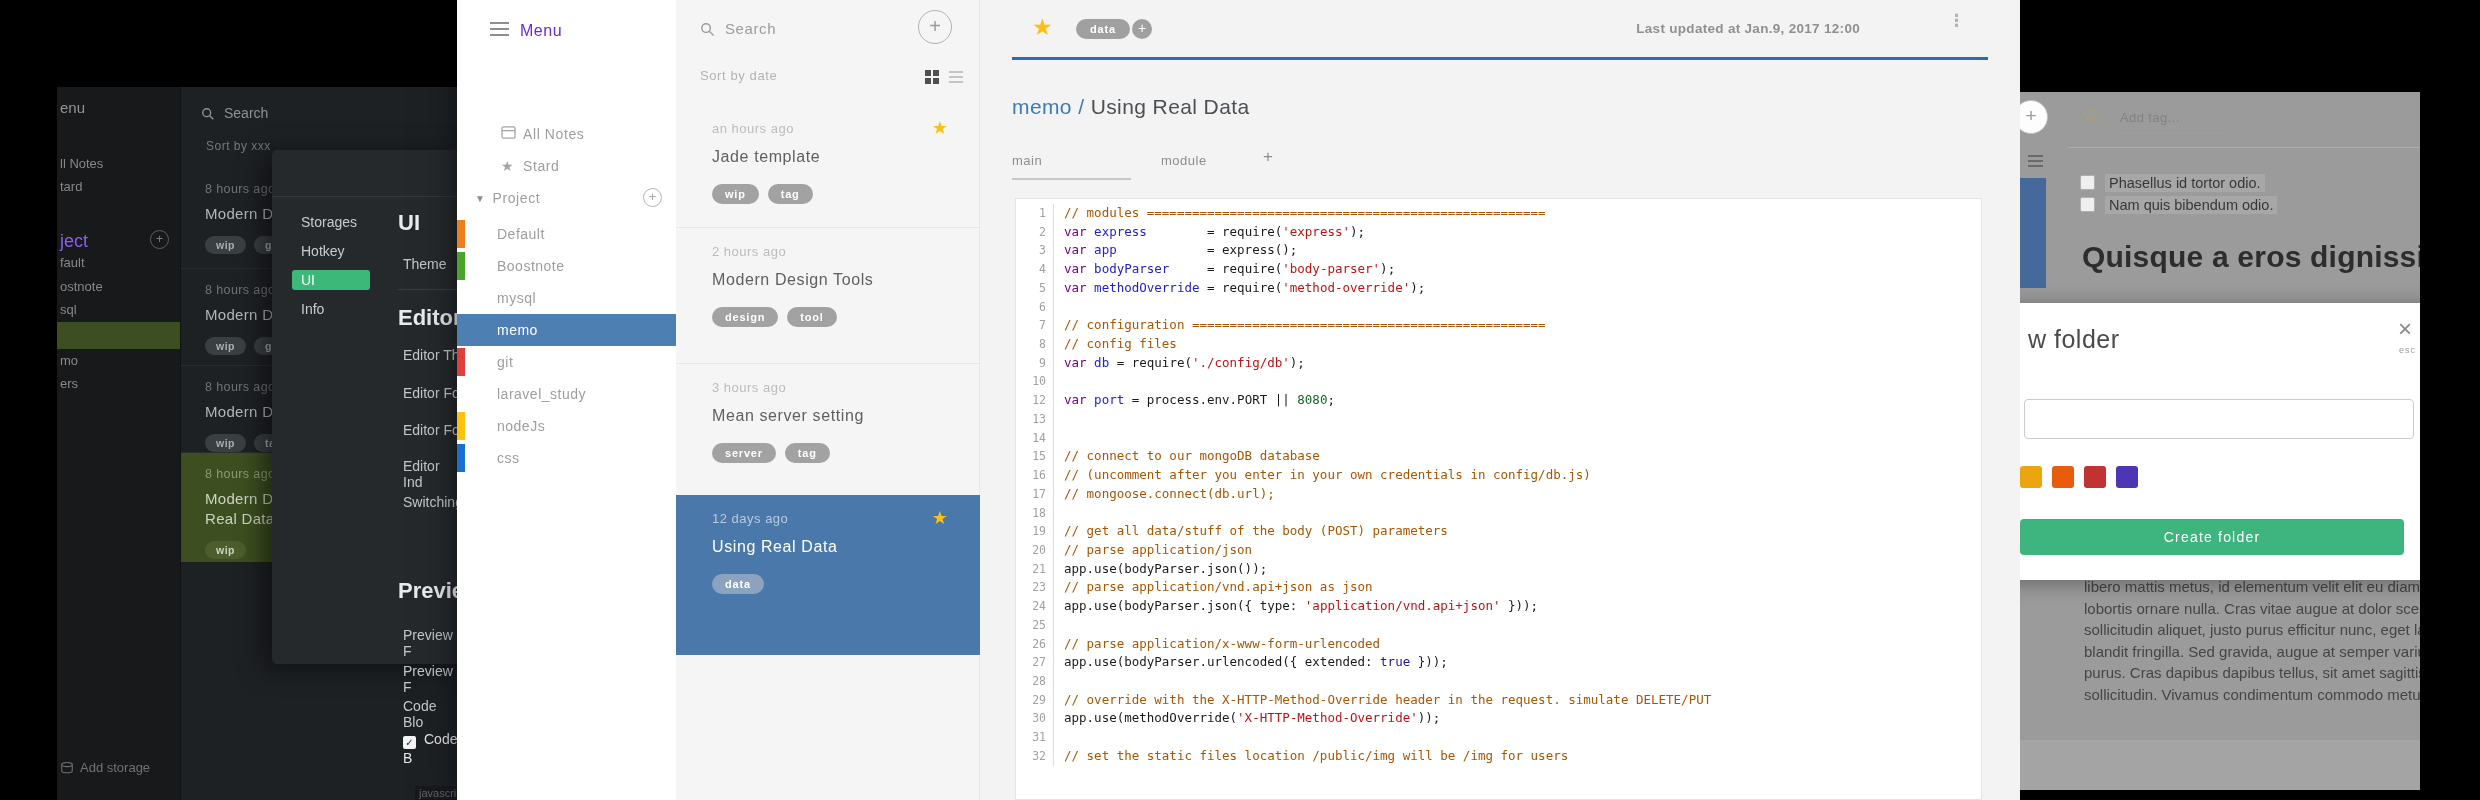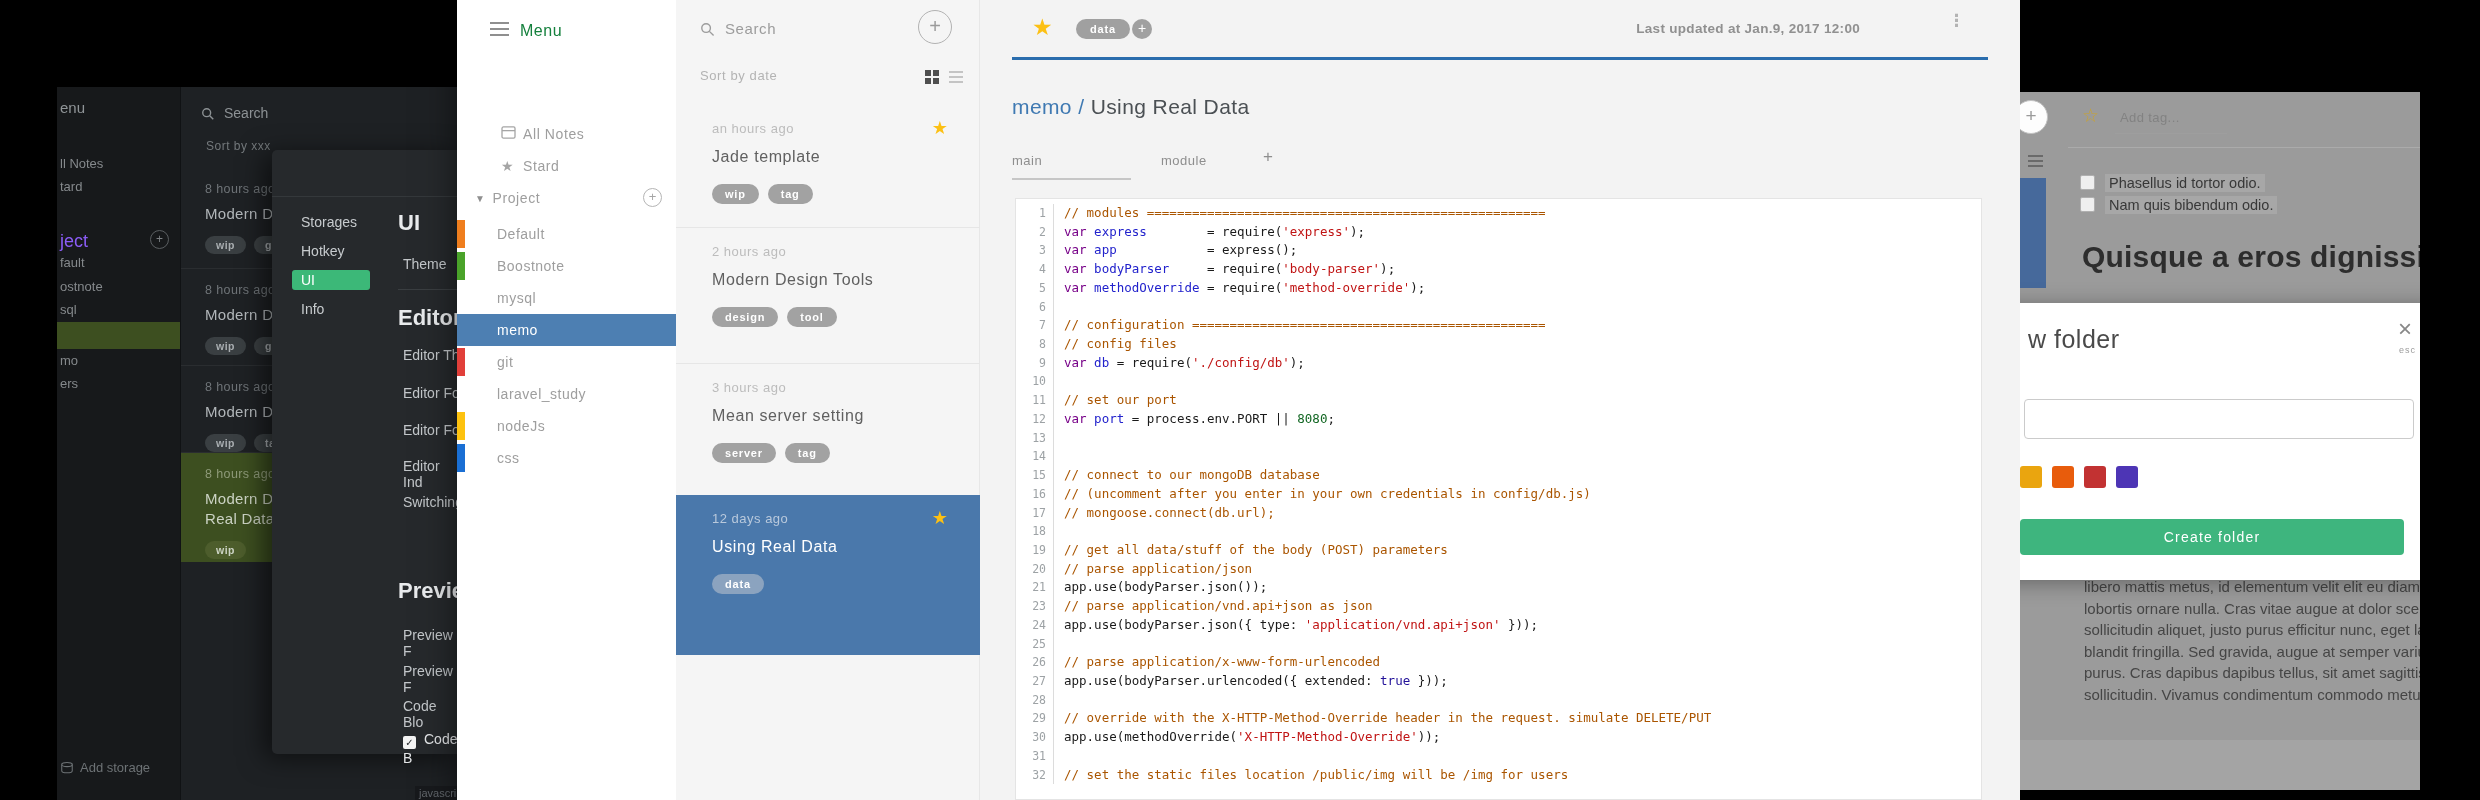--- a/index.html
+++ b/index.html
@@ -29,21 +29,21 @@
   .dk-date{font-size:12.5px;color:#6f7478;letter-spacing:.4px;}
   .dk-title{font-size:15px;color:#b2b7ba;margin-top:8px;letter-spacing:.3px;line-height:20px;}
   .dk-note.selected .dk-date{color:#8e9a79;}
   .dk-note.selected .dk-title{color:#ccd3c4;}
   .dk-tags{margin-top:11px;}
   .dk-tag{display:inline-block;background:#3a3f42;color:#a9aeb1;font-size:10.5px;font-weight:bold;
           border-radius:9px;padding:3px 11px;margin-right:8px;letter-spacing:.5px;}
   .dk-note.selected .dk-tag{background:#4d5d2c;color:#ccd3c4;}
 
   
-  #settings{left:272px;top:150px;width:188px;height:604px;background:#26292c;
+  #settings{left:272px;top:150px;width:188px;height:514px;background:#26292c;
             border-radius:5px 0 0 5px;box-shadow:-8px 4px 26px rgba(0,0,0,.55);}
   #settings .top-div{left:0;top:46px;width:188px;height:1px;background:#34383b;}
   #set-nav{left:20px;top:62px;width:100px;}
   .set-nav-item{box-sizing:border-box;width:78px;height:20px;margin-bottom:9px;padding-left:9px;
                 font-size:14px;color:#c7cbce;line-height:20px;border-radius:3px;}
   .set-nav-item.active{color:#fff;}
   .set-h1{font-size:22px;color:#e9ebed;font-weight:bold;}
   .set-row{font-size:14px;color:#c3c7ca;}
   #set-ui-title{left:126px;top:60px;}
   #set-theme{left:131px;top:106px;}
@@ -58,21 +58,21 @@
   #set-checkbox-row .lbl{font-size:14px;color:#e4e6e8;}
   #set-dropdown{left:415px;top:786px;width:45px;height:14px;background:#17191c;color:#60656a;
                 font-size:11px;overflow:hidden;white-space:nowrap;padding:1px 0 0 4px;}
 
   
   #light-app{left:457px;top:0;width:1563px;height:800px;background:#fff;box-shadow:0 0 34px rgba(0,0,0,.55);}
   #lsidebar{left:0;top:0;width:219px;height:800px;background:#fff;}
   #ls-menu{left:33px;top:21px;}
   #ls-menu .bars span{display:block;width:19px;height:2px;background:#8f8f8f;margin-bottom:4px;}
   #ls-menu .bars{display:inline-block;vertical-align:middle;margin-right:11px;}
-  #ls-menu .lbl{font-size:16px;color:#15803d;vertical-align:middle;letter-spacing:.5px;}
+  #ls-menu .lbl{font-size:16px;color:#6d28d9;vertical-align:middle;letter-spacing:.5px;}
   .ls-nav{left:44px;font-size:14px;color:#9e9e9e;letter-spacing:.6px;margin-top:36px;}
   .ls-nav .ic{display:inline-block;width:22px;color:#a5a5a5;}
   #ls-project{left:18px;top:190px;font-size:14px;color:#9e9e9e;letter-spacing:.6px;}
   #ls-project .tri{color:#8f8f8f;font-size:10px;margin-right:7px;vertical-align:1px;}
   #ls-add-folder{left:186px;top:188px;width:17px;height:17px;border:1px solid #b5b5b5;border-radius:50%;
                  color:#a5a5a5;font-size:13px;text-align:center;line-height:16px;}
   #ls-folders{left:0;top:218px;width:219px;}
   .ls-folder{position:relative;height:32px;font-size:14px;color:#9e9e9e;letter-spacing:.5px;line-height:32px;padding-left:40px;box-sizing:border-box;}
   .ls-folder .strip{position:absolute;left:0;top:2px;width:8px;height:28px;}
   .ls-folder.selected{color:#fff;}
@@ -386,24 +386,20 @@
           </div>
           <div class="cl">
             <span class="ln">9</span>
             <span class="ct"><span class="tk-k">var </span><span class="tk-v">db</span><span class="tk-p"> = require(</span><span class="tk-s">'./config/db'</span><span class="tk-p">);</span></span>
           </div>
           <div class="cl">
             <span class="ln">10</span>
             <span class="ct"></span>
           </div>
           <div class="cl">
-            <span class="ln">11</span>
-            <span class="ct"><span class="tk-c">// set our port</span></span>
-          </div>
-          <div class="cl">
             <span class="ln">12</span>
             <span class="ct"><span class="tk-k">var </span><span class="tk-v">port</span><span class="tk-p"> = process.env.PORT || </span><span class="tk-n">8080</span><span class="tk-p">;</span></span>
           </div>
           <div class="cl">
             <span class="ln">13</span>
             <span class="ct"></span>
           </div>
           <div class="cl">
             <span class="ln">14</span>
             <span class="ct"></span>

